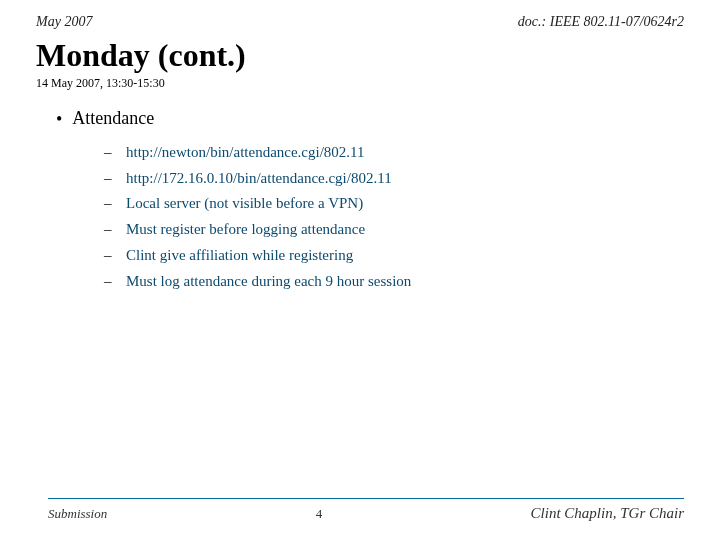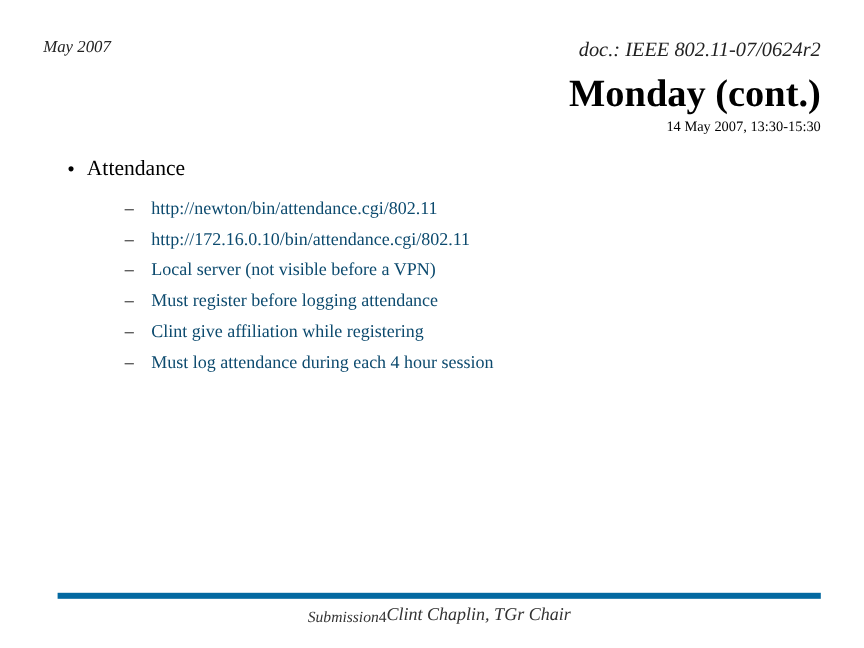--- a/index.html
+++ b/index.html
@@ -13,45 +13,45 @@
       height: 540px;
       background: #ffffff;
       font-family: 'Times New Roman', Times, serif;
       position: relative;
       overflow: hidden;
     }
 
     .slide {
       width: 720px;
       height: 540px;
-      padding: 32px 36px 18px 36px;
+      padding: 14px 36px 18px 36px;
       position: relative;
     }
 
     .header {
       display: flex;
       justify-content: space-between;
       align-items: flex-start;
       margin-bottom: 6px;
     }
 
     .header-left {
       font-size: 14px;
       font-style: italic;
       color: #222;
     }
 
     .header-right {
-      font-size: 17px;
+      font-size: 14px;
       font-style: italic;
       color: #222;
     }
 
     .title-section {
-      text-align: right;
+      text-align: left;
       margin-bottom: 16px;
     }
 
     .main-title {
       font-size: 32px;
       font-weight: bold;
       color: #000;
       line-height: 1.2;
     }
 
@@ -110,23 +110,23 @@
       color: #0c4a6e;
       line-height: 1.45;
     }
 
     .footer {
       position: absolute;
       bottom: 18px;
       left: 48px;
       right: 36px;
       display: flex;
-      justify-content: center;
+      justify-content: space-between;
       align-items: center;
-      border-top: 5px solid #0369a1;
+      border-top: 1px solid #0369a1;
       padding-top: 6px;
     }
 
     .footer-left {
       font-size: 13px;
       color: #333;
       font-style: italic;
     }
 
     .footer-center {
@@ -177,21 +177,21 @@
         <div class="sub-item">
           <span class="dash">–</span>
           <span class="sub-text">Must register before logging attendance</span>
         </div>
         <div class="sub-item">
           <span class="dash">–</span>
           <span class="sub-text">Clint give affiliation while registering</span>
         </div>
         <div class="sub-item">
           <span class="dash">–</span>
-          <span class="sub-text">Must log attendance during each 4 hour session</span>
+          <span class="sub-text">Must log attendance during each 9 hour session</span>
         </div>
       </div>
   </div>
 
   <div class="footer">
     <span class="footer-left">Submission</span>
     <span class="footer-center">4</span>
     <span class="footer-right">Clint Chaplin, TGr Chair</span>
   </div>
 

